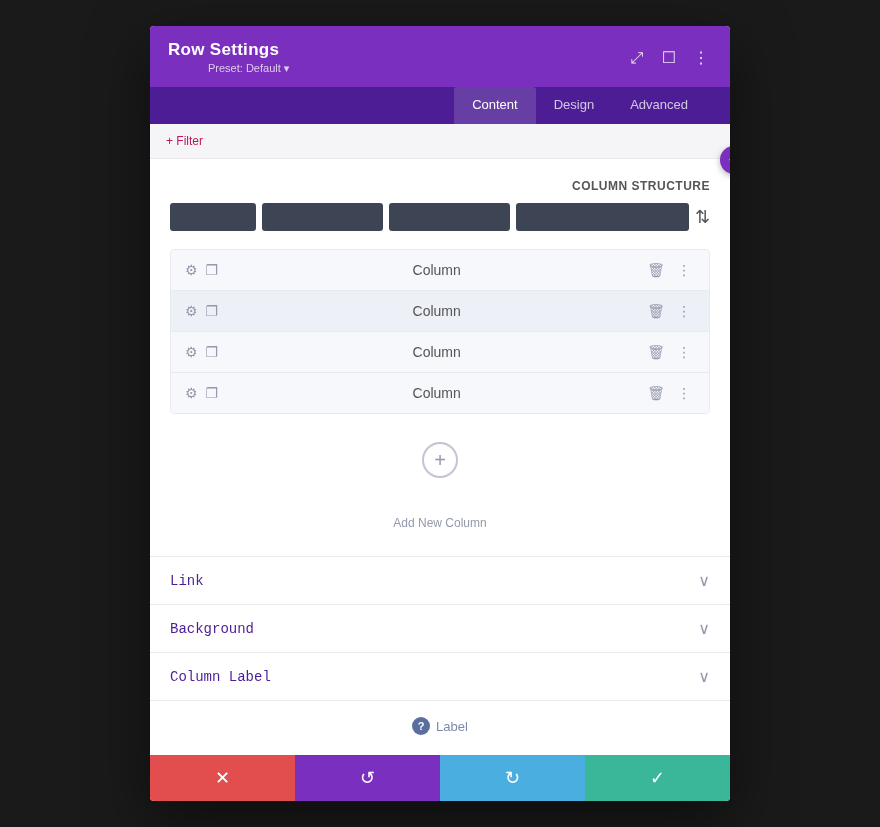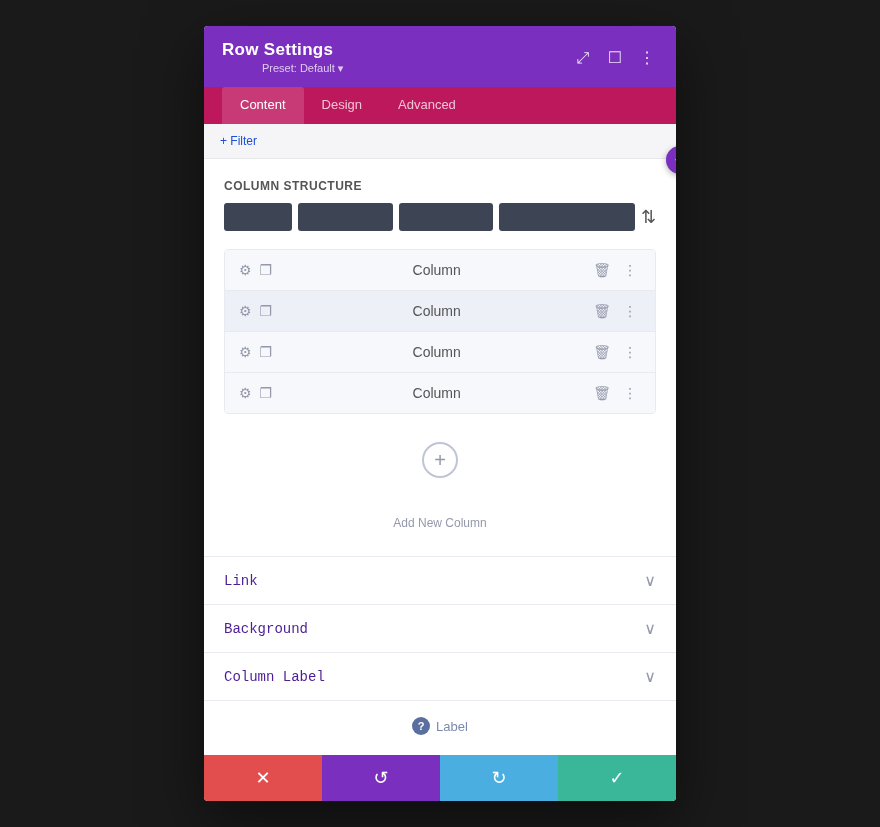--- a/index.html
+++ b/index.html
@@ -7,21 +7,21 @@
       background: #1a1a1a;
       display: flex;
       justify-content: center;
       align-items: center;
       width: 880px;
       height: 827px;
       font-family: -apple-system, BlinkMacSystemFont, 'Segoe UI', sans-serif;
     }
 
     .modal {
-      width: 472px;
+      width: 580px;
       background: #fff;
       border-radius: 4px;
       overflow: hidden;
       box-shadow: 0 20px 60px rgba(0,0,0,0.5);
       position: relative;
     }
 
     
     .modal-header {
       background: #7b2fbe;
@@ -54,24 +54,25 @@
       cursor: pointer;
       width: 22px;
       height: 22px;
       display: flex;
       align-items: center;
       justify-content: center;
     }
 
     
     .tabs-bar {
-      background: #be185d;
-      display: flex;
-      padding: 0 18px;
+      background: #4c1d95;
+      display: flex;
+      padding: 0 24px;
       gap: 0;
+      justify-content: flex-end;
     }
     .tab {
       color: rgba(255,255,255,0.75);
       font-size: 13px;
       font-weight: 500;
       padding: 10px 18px;
       cursor: pointer;
       border-bottom: 2px solid transparent;
       text-transform: capitalize;
     }
@@ -107,21 +108,21 @@
       align-items: center;
       justify-content: space-between;
       border-bottom: 1px solid #e8e8ec;
     }
     .search-input-fake {
       color: #aaa;
       font-size: 13px;
       flex: 1;
     }
     .filter-btn {
-      color: #1d4ed8;
+      color: #be185d;
       font-size: 12px;
       font-weight: 500;
       cursor: pointer;
       display: flex;
       align-items: center;
       gap: 4px;
     }
 
     
     .content-area {
@@ -130,20 +131,21 @@
     }
 
     
     .section-label {
       font-size: 12px;
       font-weight: 600;
       color: #555;
       text-transform: uppercase;
       letter-spacing: 0.5px;
       margin-bottom: 10px;
+      text-align: right;
     }
     .column-structure {
       display: flex;
       gap: 6px;
       align-items: center;
       margin-bottom: 18px;
     }
     .col-btn {
       height: 28px;
       border-radius: 3px;

